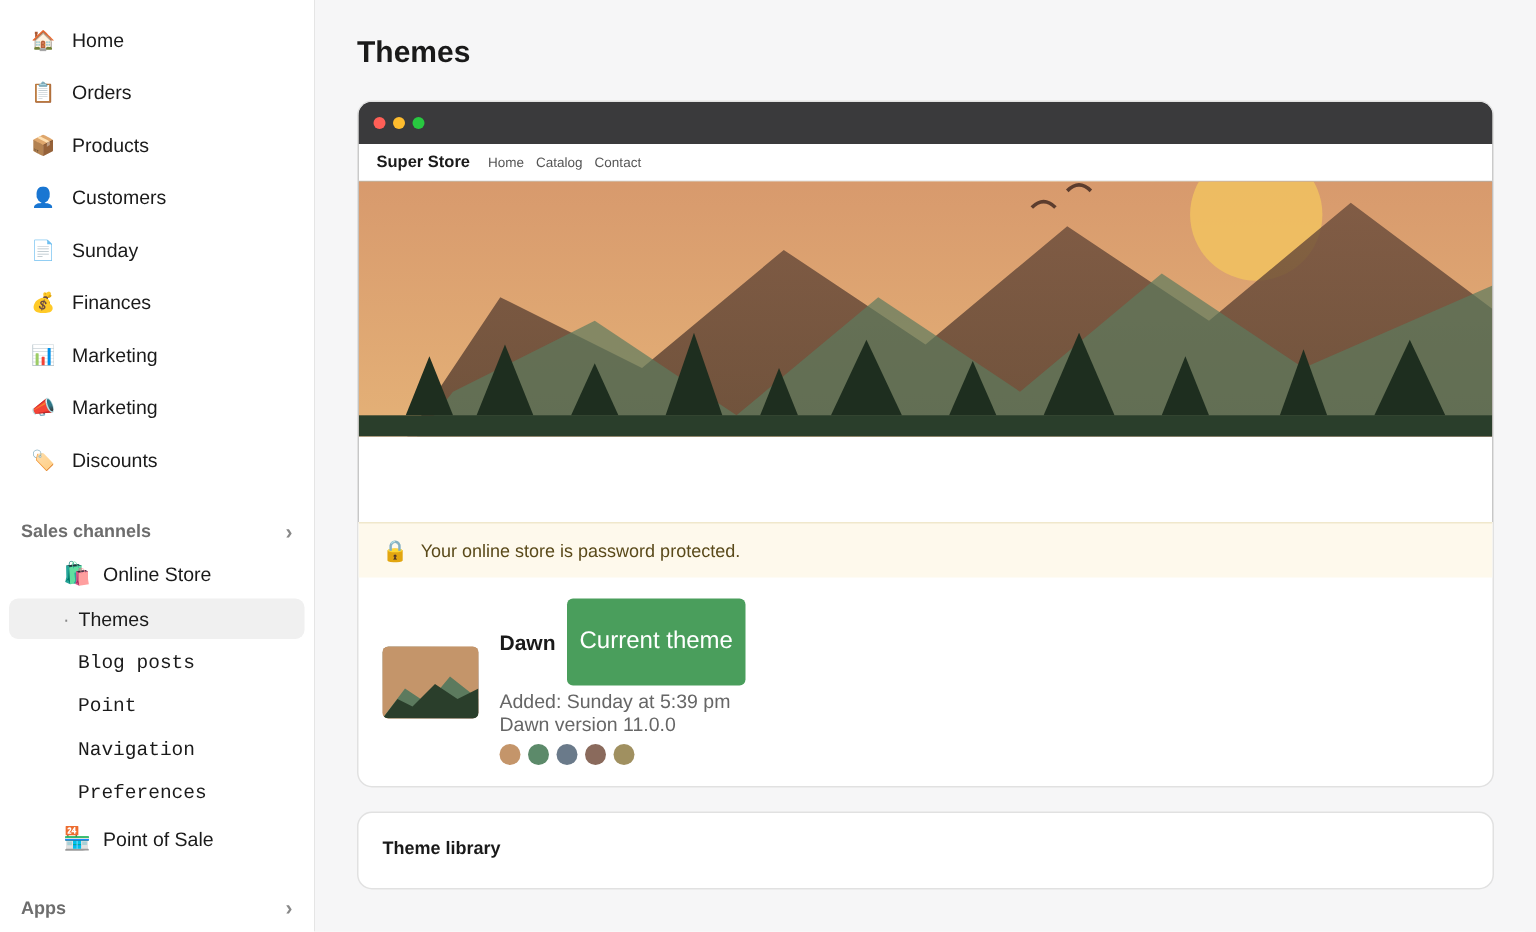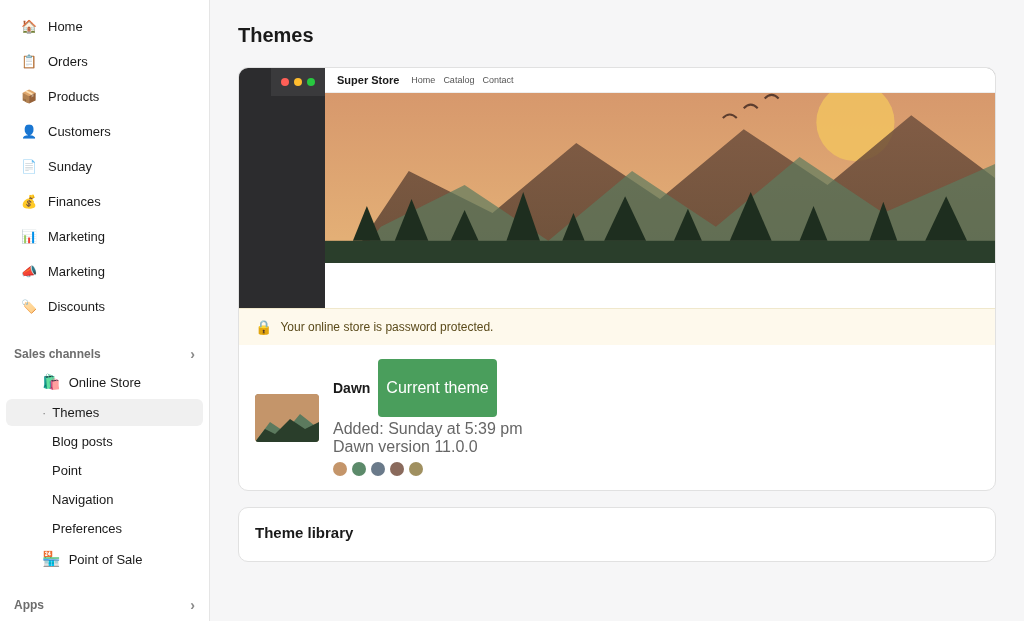--- a/index.html
+++ b/index.html
@@ -54,20 +54,21 @@
 
     .sidebar-sub-item-indent {
       display: flex;
       align-items: center;
       padding: 6px 14px 6px 46px;
       cursor: pointer;
       color: #1a1a1a;
       font-size: 13px;
       border-radius: 6px;
       margin: 1px 6px;
+      font-family: Liberation Mono, monospace;
     }
 
     .divider {
       height: 1px;
       background: #e5e5e5;
       margin: 6px 0;
     }
 
     
     .main-content {
@@ -87,26 +88,25 @@
     .themes-preview-card {
       background: #fff;
       border-radius: 10px;
       border: 1px solid #e1e1e1;
       overflow: hidden;
       margin-bottom: 16px;
     }
 
     .preview-browser {
       background: #2c2c2e;
-      height: 240px;
+      height: 280px;
       position: relative;
       overflow: hidden;
       display: flex;
-      flex-direction: row;
-      padding-left: 32px;
+      flex-direction: column;
     }
 
     .browser-bar {
       background: #3a3a3c;
       height: 28px;
       display: flex;
       align-items: center;
       padding: 0 10px;
       gap: 5px;
       flex-shrink: 0;
@@ -206,21 +206,21 @@
     .current-theme-badge {
       background: #4a9e5c;
       color: #fff;
       font-size: 16px;
       padding: 20px 8px;
       border-radius: 4px;
       text-align: right;
     }
 
     .theme-meta {
-      font-size: 16px;
+      font-size: 13px;
       color: #666;
     }
 
     .theme-dots {
       display: flex;
       gap: 5px;
       margin-top: 6px;
     }
 
     .theme-dot {
@@ -230,21 +230,21 @@
     }
 
     .theme-library-card {
       background: #fff;
       border-radius: 10px;
       border: 1px solid #e1e1e1;
       padding: 16px;
     }
 
     .library-title {
-      font-size: 15px;
+      font-size: 12px;
       font-weight: 600;
       color: #1a1a1a;
       margin-bottom: 4px;
     }
 
     .library-desc {
       font-size: 12px;
       color: #888;
     }
 

